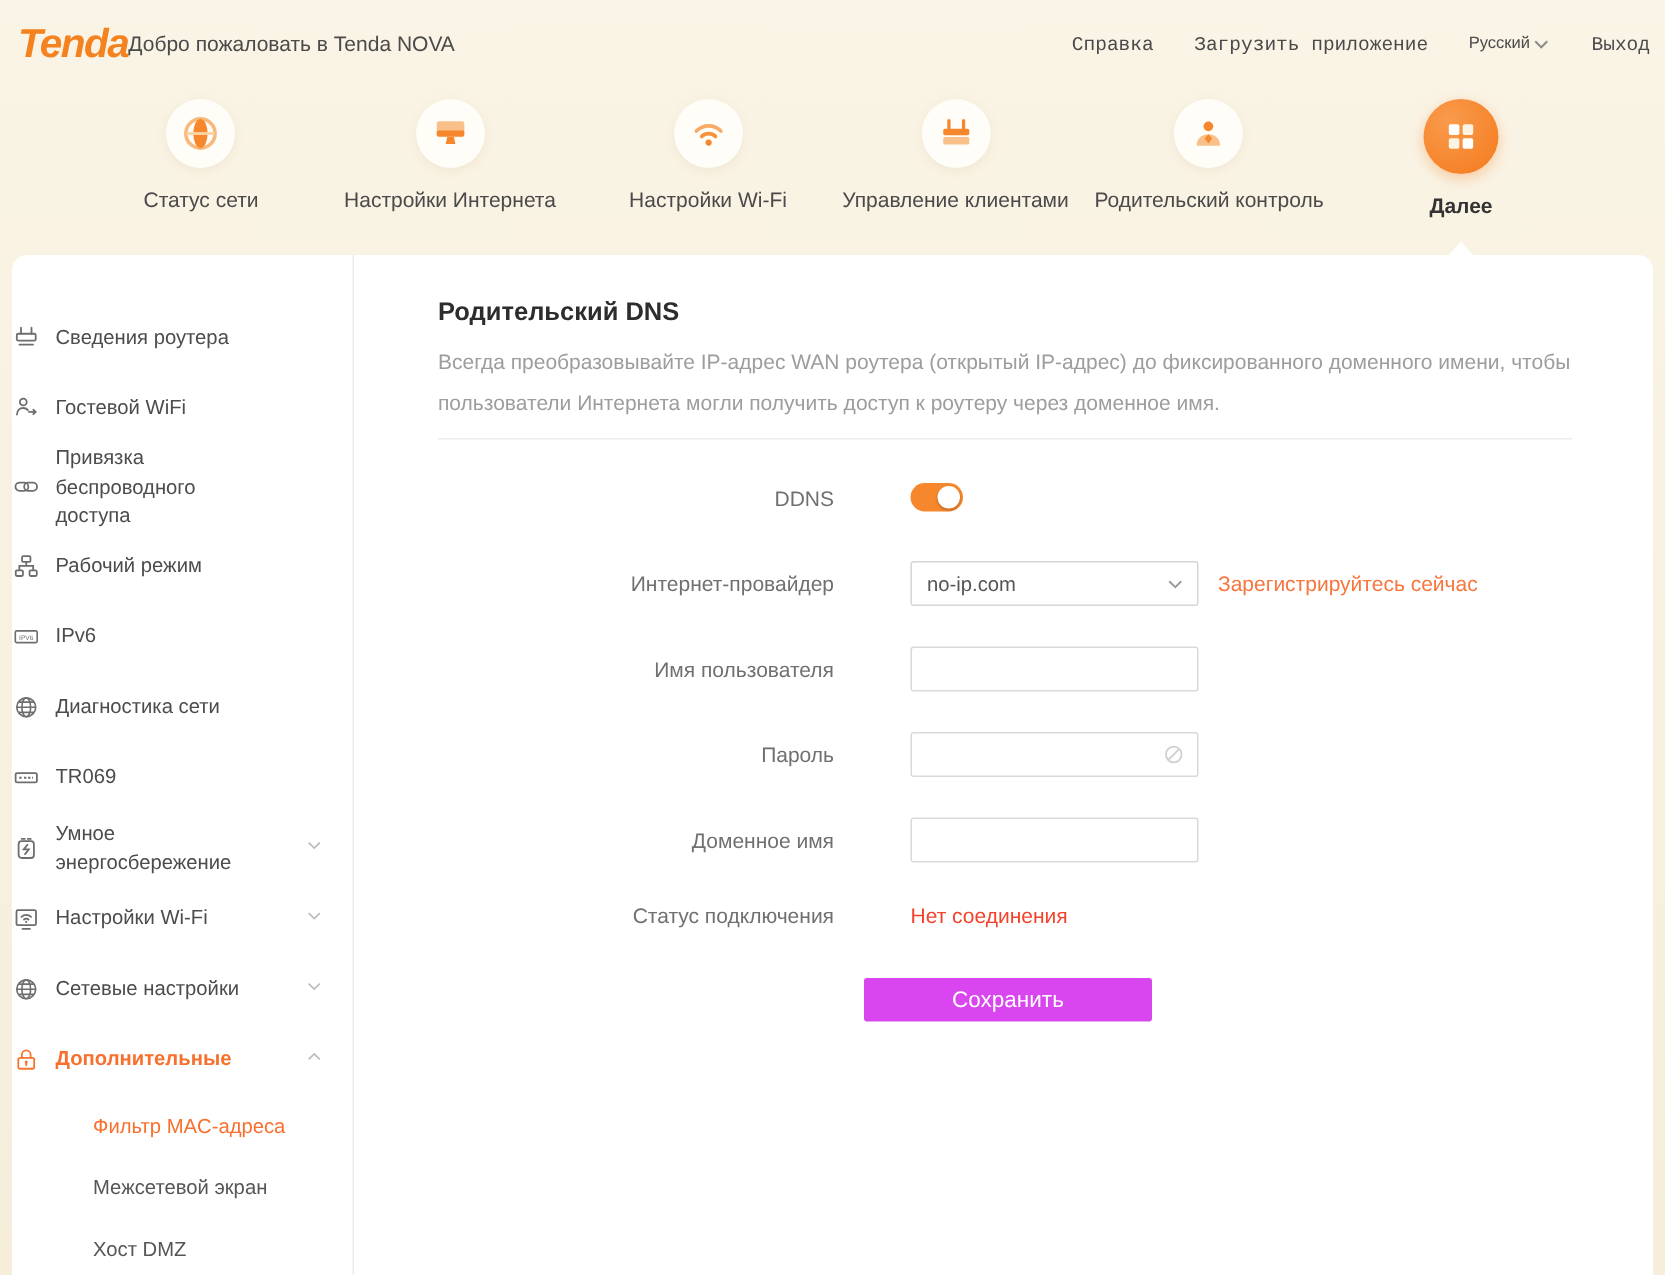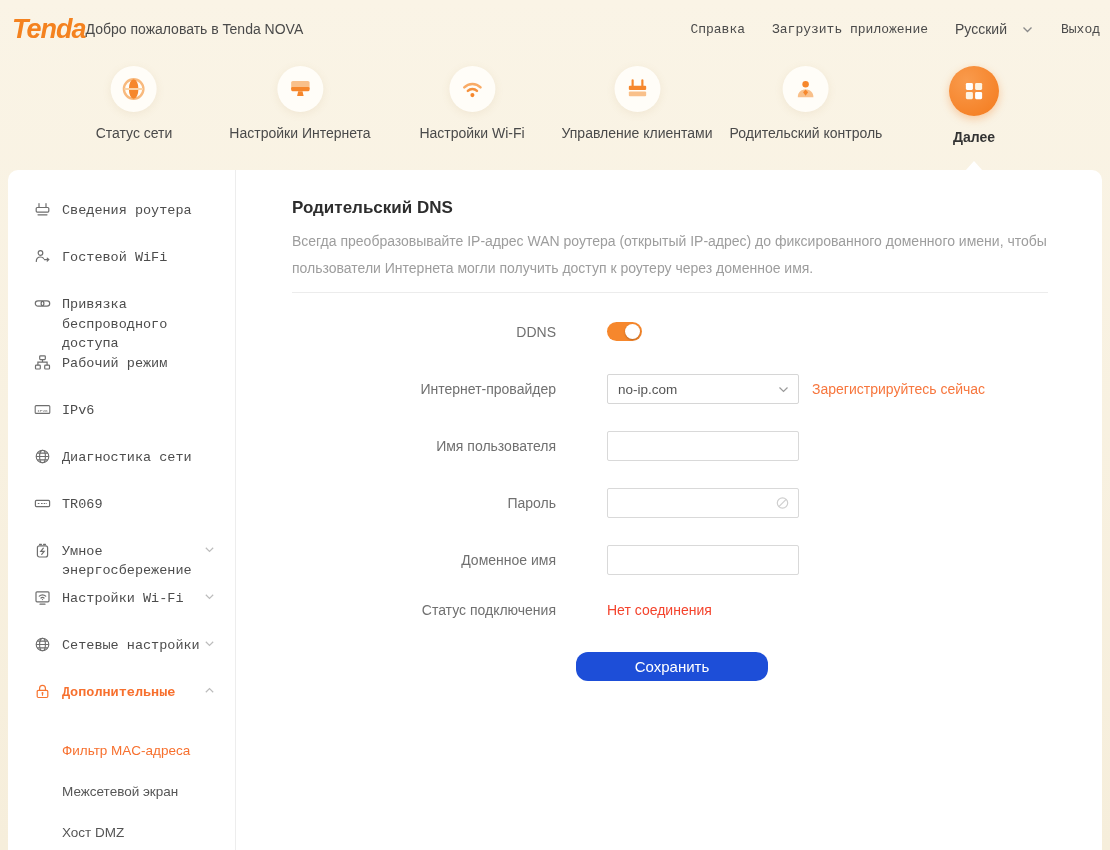--- a/index.html
+++ b/index.html
@@ -8,35 +8,35 @@
     font-family:"Liberation Sans","DejaVu Sans",sans-serif;
     background:linear-gradient(180deg,#faf4e6 0%,#f6eedb 100%);
     position:relative; color:#4a4a4a;
   }
   
   .header { position:absolute; top:0; left:0; right:0; height:58px; display:flex; align-items:center; }
   .logo { margin-left:12px; font-size:27px; font-style:italic; font-weight:800; letter-spacing:-1px; color:#f4821f; }
   .welcome { font-size:14px; color:#4a4a4a; }
   .header-right { margin-left:auto; display:flex; align-items:center; gap:27px; margin-right:10px; }
   .hlink { font-size:13px; color:#4a4a4a; cursor:pointer;font-family:Liberation Mono, monospace; }
-  .lang { font-size:14px; display:flex; align-items:center; gap:14px; cursor:pointer; }
+  .lang { font-size:11px; display:flex; align-items:center; gap:1px; cursor:pointer; }
   
   .topnav-item { position:absolute; top:66px; transform:translateX(-50%); display:flex; flex-direction:column; align-items:center; cursor:pointer; }
   .nav-circle { width:46px; height:46px; border-radius:50%; background:#fffdf8; box-shadow:0 2px 8px rgba(180,150,90,.12); display:flex; align-items:center; justify-content:center; }
   .nav-circle.active { width:50px; height:50px; background:radial-gradient(circle at 35% 30%,#f99b4d,#f47a1c); box-shadow:0 3px 9px rgba(244,122,28,.35); }
   .nav-label { margin-top:13px; font-size:14px; color:#4a4a4a; white-space:nowrap; }
   .nav-label.active { font-weight:bold; color:#333; }
   
   .caret { position:absolute; top:161px; left:974px; transform:translateX(-50%); width:0; height:0;
            border-left:9px solid transparent; border-right:9px solid transparent; border-bottom:10px solid #fff; }
   
   .panel { position:absolute; left:8px; right:8px; top:170px; height:700px; background:#fff; border-radius:10px 10px 0 0; }
   
   .sidebar { position:absolute; left:0; top:0; bottom:0; width:227px; padding-top:31px; }
-  .side-item { display:flex; align-items:flex-start; min-height:47px; padding-left:25px; cursor:pointer;font-family:Liberation Mono, monospace; }
+  .side-item { display:flex; align-items:center; min-height:47px; cursor:pointer; }
   .side-icon { width:19px; display:flex; justify-content:center; flex-shrink:0; }
   .side-label { margin-left:10px; font-size:13.5px; color:#4c4c4c; line-height:1.45; width:138px; }
   .side-item.active .side-label { color:#f7702e; font-weight:bold; }
   .side-chev { margin-left:auto; margin-right:20px; flex-shrink:0; }
   .sub-item { display:flex; align-items:center; min-height:41px; padding-left:54px; cursor:pointer; }
   .sub-label { font-size:13.5px; color:#565656; }
   .sub-item.active .sub-label { color:#f7702e; }
   
   .content { position:absolute; left:227px; right:0; top:0; bottom:0; border-left:1px solid #ededed; padding:28px 54px 0 56px; }
   .page-title { font-size:17px; font-weight:bold; color:#2d2d2d; }
@@ -50,21 +50,21 @@
   .knob { position:absolute; top:2px; right:2px; width:15px; height:15px; border-radius:50%; background:#fff; box-shadow:0 1px 2px rgba(0,0,0,.25); }
   .selectbox { width:192px; height:30px; border:1px solid #d6d6d6; border-radius:2px; background:#fff; display:flex; align-items:center; padding:0 8px 0 10px; cursor:pointer; }
   .select-value { font-size:13.5px; color:#555; flex:1; }
   .tinput { width:192px; height:30px; border:1px solid #d9d9d9; border-radius:2px; background:#fff; padding:0 28px 0 10px; font-size:13.5px; color:#555; font-family:"Liberation Sans","DejaVu Sans",sans-serif; outline:none; }
   .input-wrap { position:relative; }
   .pwd-icon { position:absolute; right:9px; top:50%; transform:translateY(-50%); cursor:pointer; display:flex; }
   .register { margin-left:13px; font-size:14px; color:#f7763d; cursor:pointer; }
   .status-val { font-size:14px; color:#f4432c; }
   .row-ddns { margin-bottom:33px; }
   .row-status { margin-bottom:34px; margin-top:6px; }
-  .save-btn { margin-left:284px; width:192px; height:29px; background:#1d4ed8; border:none; border-radius:12px;
+  .save-btn { margin-left:284px; width:192px; height:29px; background:#d946ef; border:none; border-radius:2px;
               color:#fff; font-size:15px; font-family:"Liberation Sans","DejaVu Sans",sans-serif; cursor:pointer; }
 </style>
 </head>
 <body>
 
 <div class="header">
   <div class="logo">Tenda</div>
   <div class="welcome">Добро пожаловать в Tenda NOVA</div>
   <div class="header-right">
     <span class="hlink">Справка</span>

